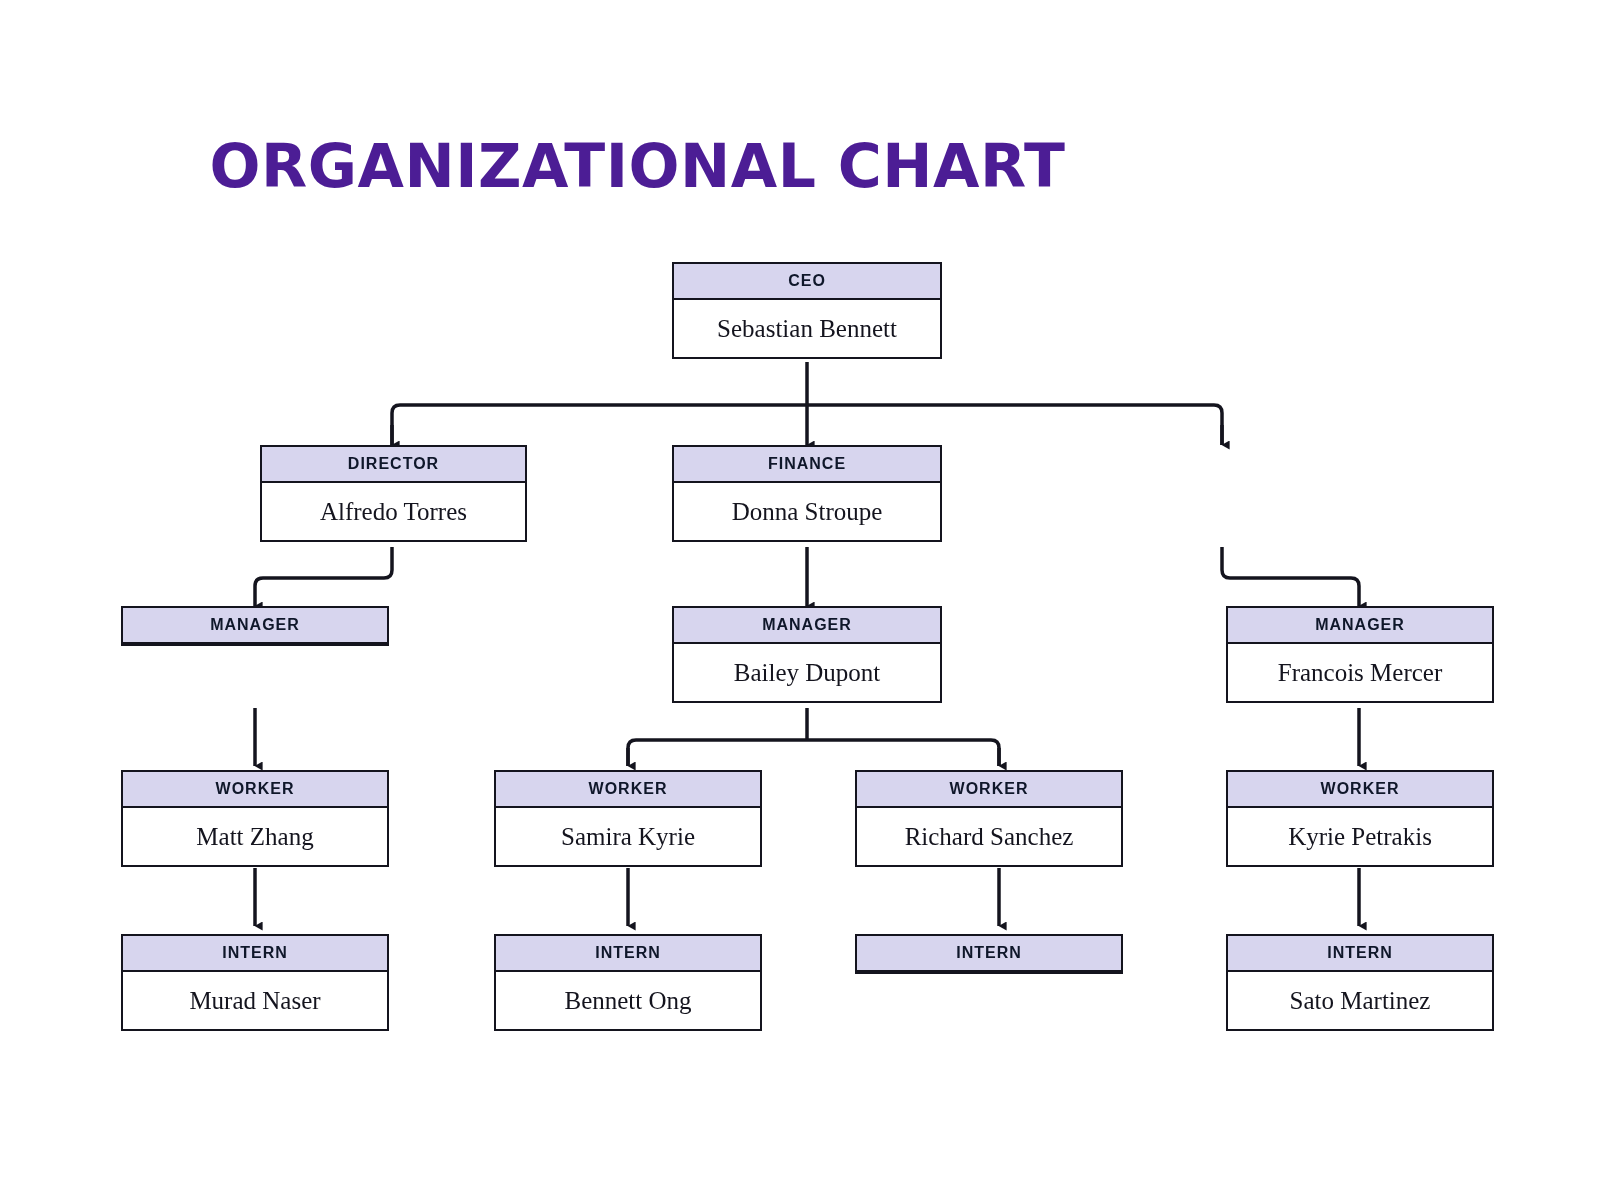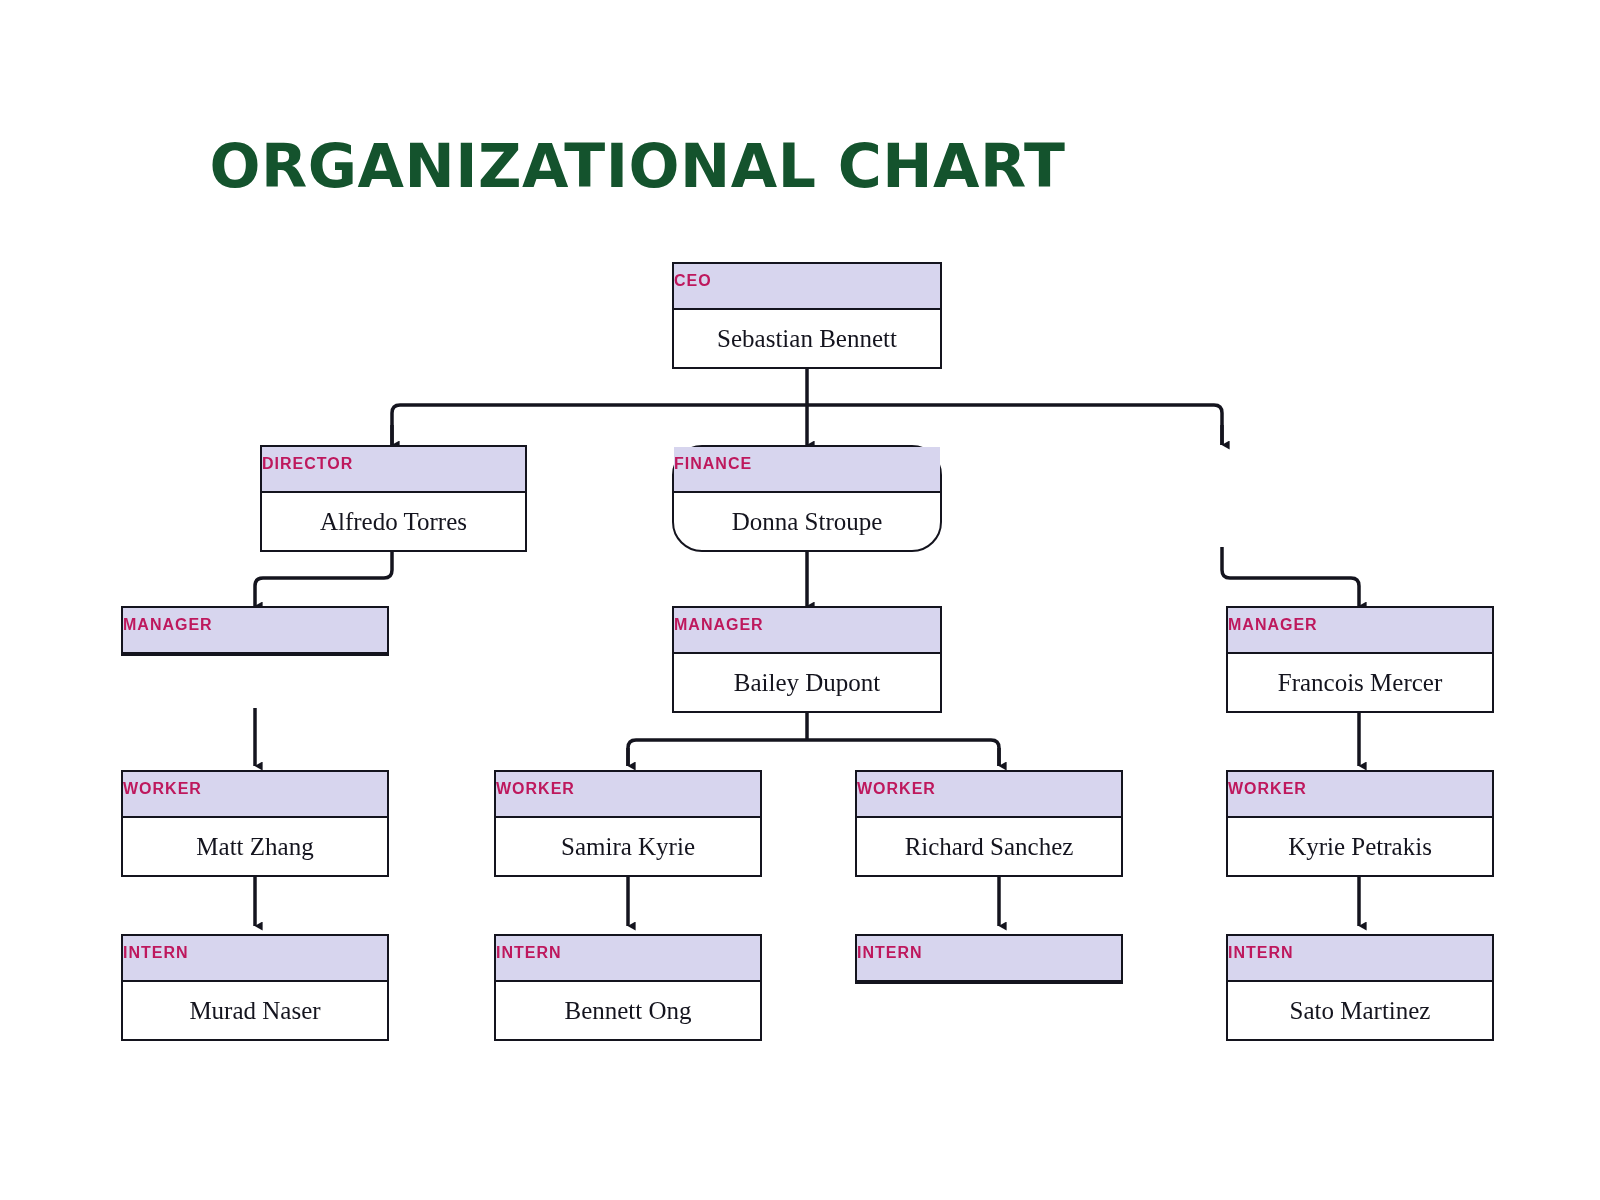--- a/index.html
+++ b/index.html
@@ -20,46 +20,46 @@
   }
   #title {
     position: absolute;
     top: 131px;
     left: 0;
     width: 1275px;
     text-align: center;
     font-size: 60px;
     font-weight: bold;
     letter-spacing: 0.5px;
-    color: #14532d;
+    color: #4c1d95;
     font-family: "DejaVu Sans", sans-serif;
   }
   svg#connectors {
     position: absolute;
     top: 0;
     left: 0;
     width: 1600px;
     height: 1200px;
     pointer-events: none;
   }
   .node {
     position: absolute;
     border: 2px solid #14141e;
     background: #ffffff;
     box-sizing: border-box;
   }
   .node .role {
     background: #d7d5ee;
     border-bottom: 2px solid #14141e;
-    text-align: left;
+    text-align: center;
     font-size: 16px;
     font-weight: bold;
     letter-spacing: 1px;
-    color: #be185d;
-    height: 46px;
+    color: #0f172a;
+    height: 36px;
     line-height: 34px;
     box-sizing: border-box;
   }
   .node .person {
     text-align: center;
     font-size: 25px;
     color: #14141e;
     height: 57px;
     line-height: 57px;
     box-sizing: border-box;
@@ -115,21 +115,21 @@
 
   <div class="node" style="left:672px; top:262px; width:270px;">
     <div class="role">CEO</div>
     <div class="person">Sebastian Bennett</div>
   </div>
 
   <div class="node" style="left:260px; top:445px; width:267px;">
     <div class="role">DIRECTOR</div>
     <div class="person">Alfredo Torres</div>
   </div>
-  <div class="node" style="left:672px; top:445px; width:270px;border-radius:30px;">
+  <div class="node" style="left:672px; top:445px; width:270px;">
     <div class="role">FINANCE</div>
     <div class="person">Donna Stroupe</div>
   </div>
 
   <div class="node" style="left:121px; top:606px; width:268px;">
     <div class="role">MANAGER</div>
   </div>
   <div class="node" style="left:672px; top:606px; width:270px;">
     <div class="role">MANAGER</div>
     <div class="person">Bailey Dupont</div>

